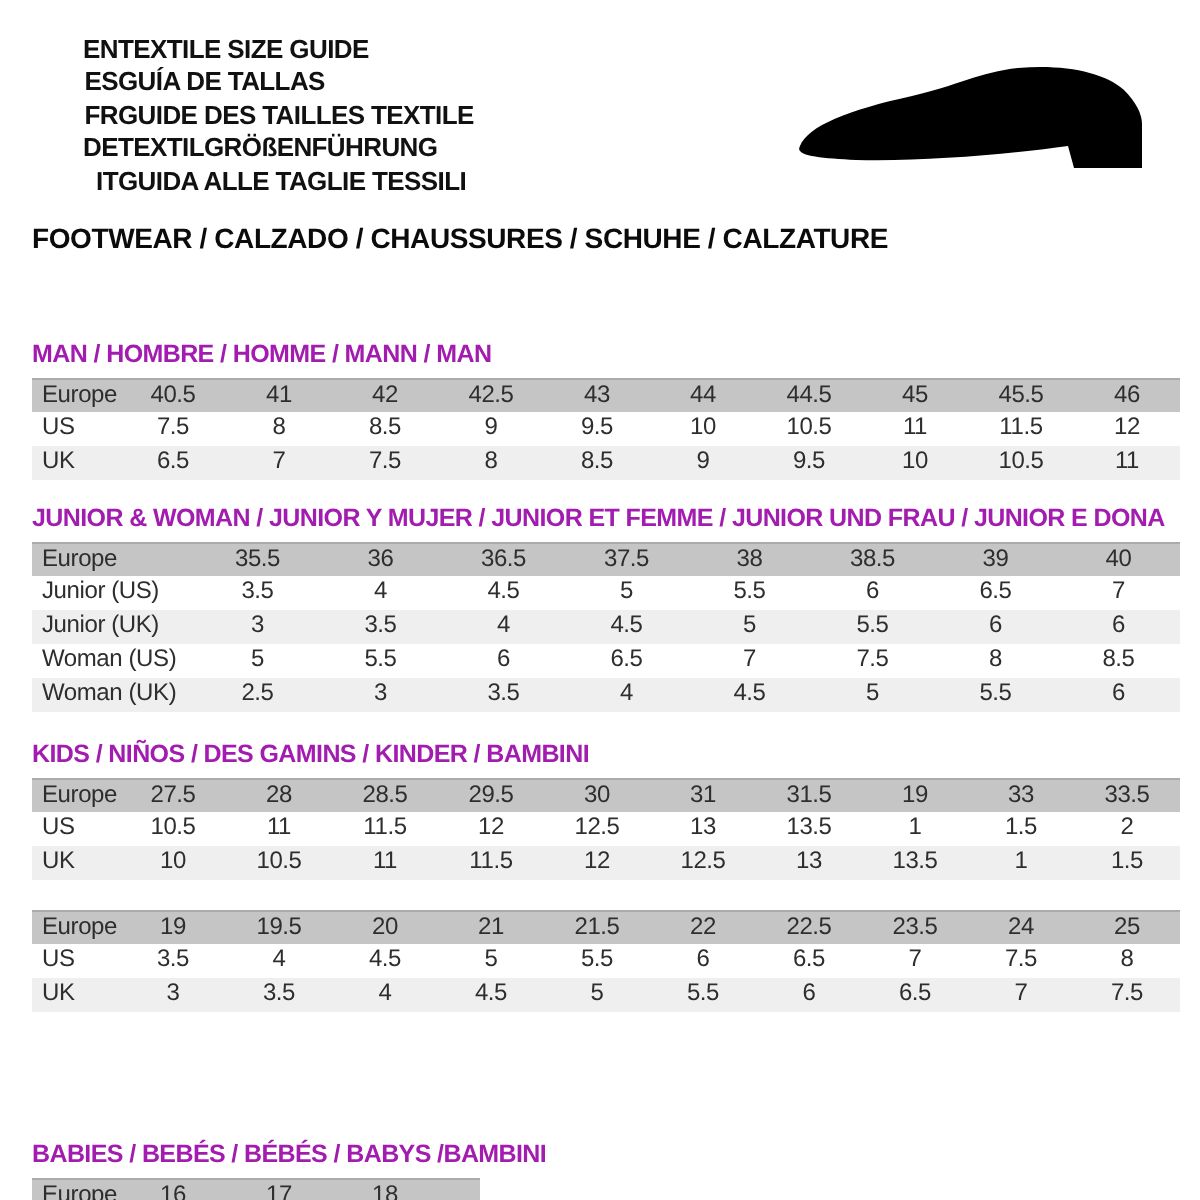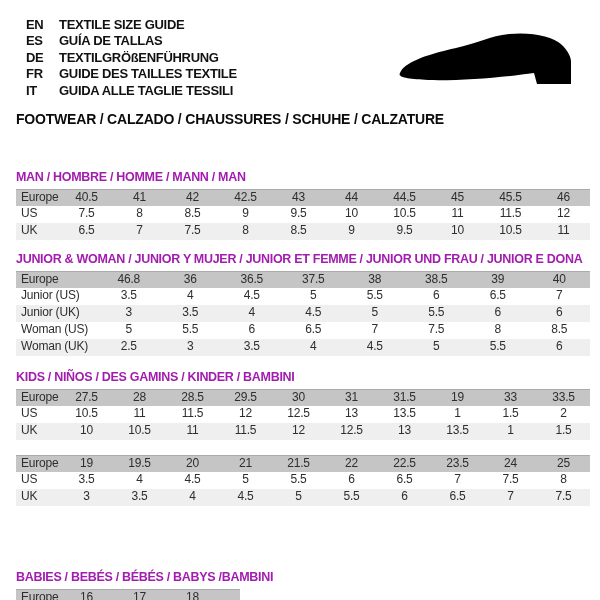--- a/index.html
+++ b/index.html
@@ -11,20 +11,21 @@
     font-family: "Liberation Sans", sans-serif;
     color: #2e2e2e;
   }
 
   
   .langs { position: absolute; top: 16px; left: 26px; }
   .lang-row { display: flex; height: 16.5px; align-items: center; }
   .lang-code, .lang-label {
     font-size: 13px; font-weight: bold; letter-spacing: -0.3px; color: #111;
     white-space: nowrap;
+    text-align: right;
   }
   .lang-code { width: 33px; }
 
   
   .shoe { position: absolute; left: 394px; top: 27px; }
 
   
   .category {
     position: absolute; top: 111px; left: 16px;
     font-size: 14px; font-weight: bold; letter-spacing: -0.2px; color: #0b0b0b;
@@ -60,26 +61,26 @@
 <div class="langs" id="langs">
     <div class="lang-row">
       <div class="lang-code">EN</div>
       <div class="lang-label">TEXTILE SIZE GUIDE</div>
     </div>
     <div class="lang-row">
       <div class="lang-code">ES</div>
       <div class="lang-label">GUÍA DE TALLAS</div>
     </div>
     <div class="lang-row">
+      <div class="lang-code">FR</div>
+      <div class="lang-label">GUIDE DES TAILLES TEXTILE</div>
+    </div>
+    <div class="lang-row">
       <div class="lang-code">DE</div>
       <div class="lang-label">TEXTILGRÖßENFÜHRUNG</div>
-    </div>
-    <div class="lang-row">
-      <div class="lang-code">FR</div>
-      <div class="lang-label">GUIDE DES TAILLES TEXTILE</div>
     </div>
     <div class="lang-row">
       <div class="lang-code">IT</div>
       <div class="lang-label">GUIDA ALLE TAGLIE TESSILI</div>
     </div>
   </div>
 
 <svg class="shoe" width="200" height="68" viewBox="0 0 200 68" aria-hidden="true">
   <path id="shoe-path" d="M6 46
            C 10 36, 30 28, 62 21
@@ -138,21 +139,21 @@
           <div class="cell">10.5</div>
           <div class="cell">11</div>
         </div>
       </div>
     </div>
     <div class="section sec-1">
       <div class="sec-title">JUNIOR &amp; WOMAN / JUNIOR Y MUJER / JUNIOR ET FEMME / JUNIOR UND FRAU / JUNIOR E DONA</div>
       <div class="tbl">
         <div class="row hdr">
           <div class="lab">Europe</div>
-          <div class="cell">46.8</div>
+          <div class="cell">35.5</div>
           <div class="cell">36</div>
           <div class="cell">36.5</div>
           <div class="cell">37.5</div>
           <div class="cell">38</div>
           <div class="cell">38.5</div>
           <div class="cell">39</div>
           <div class="cell">40</div>
         </div>
         <div class="row odd">
           <div class="lab">Junior (US)</div>

